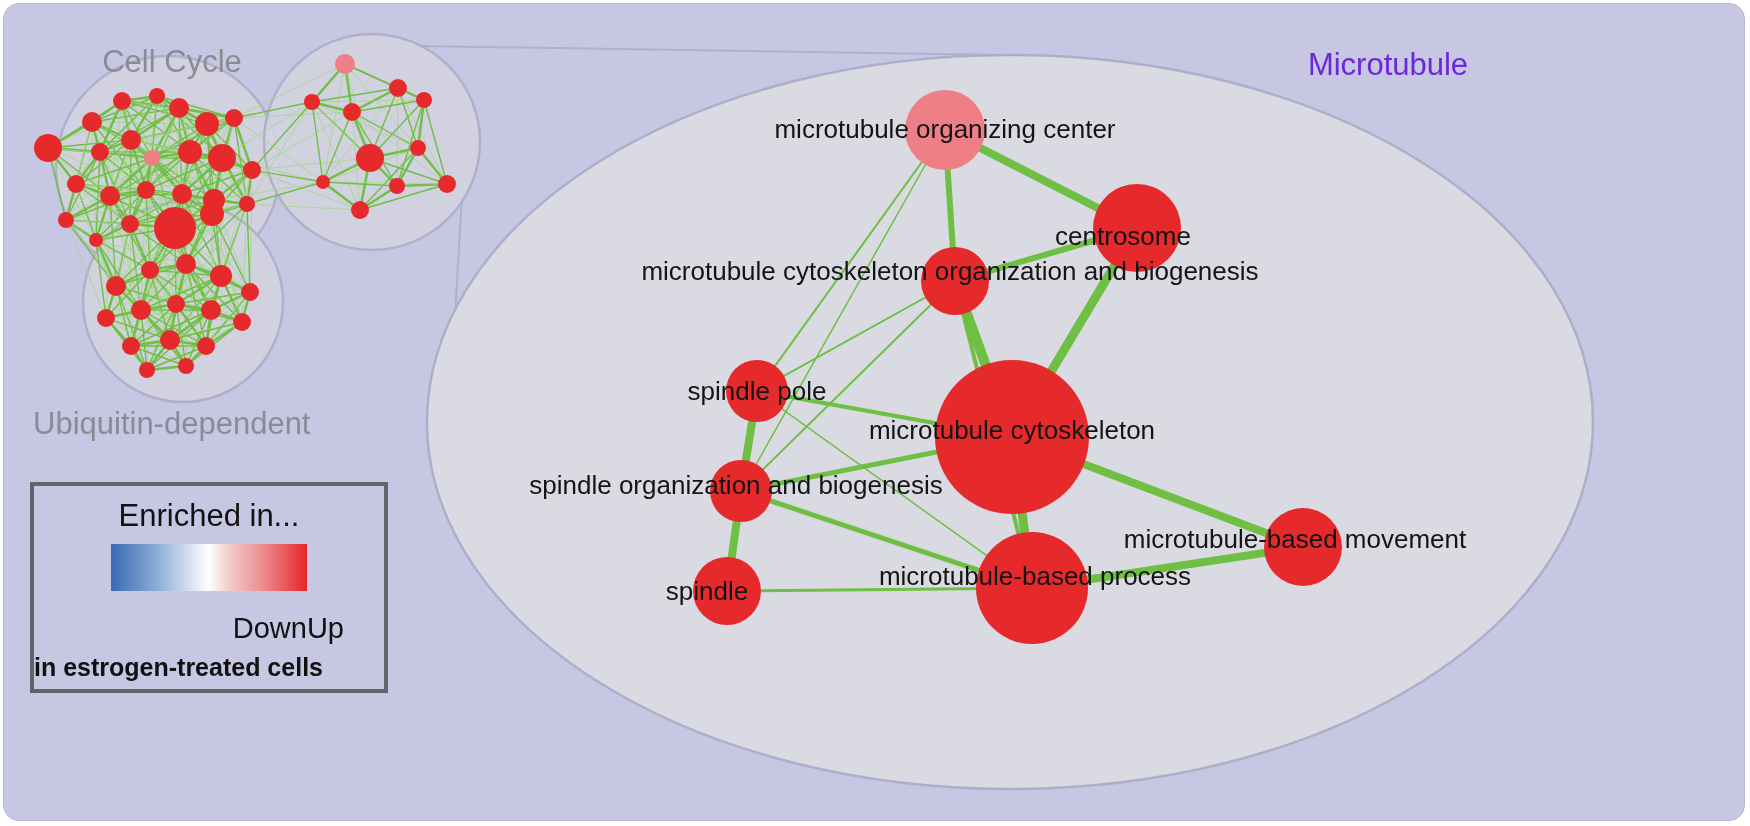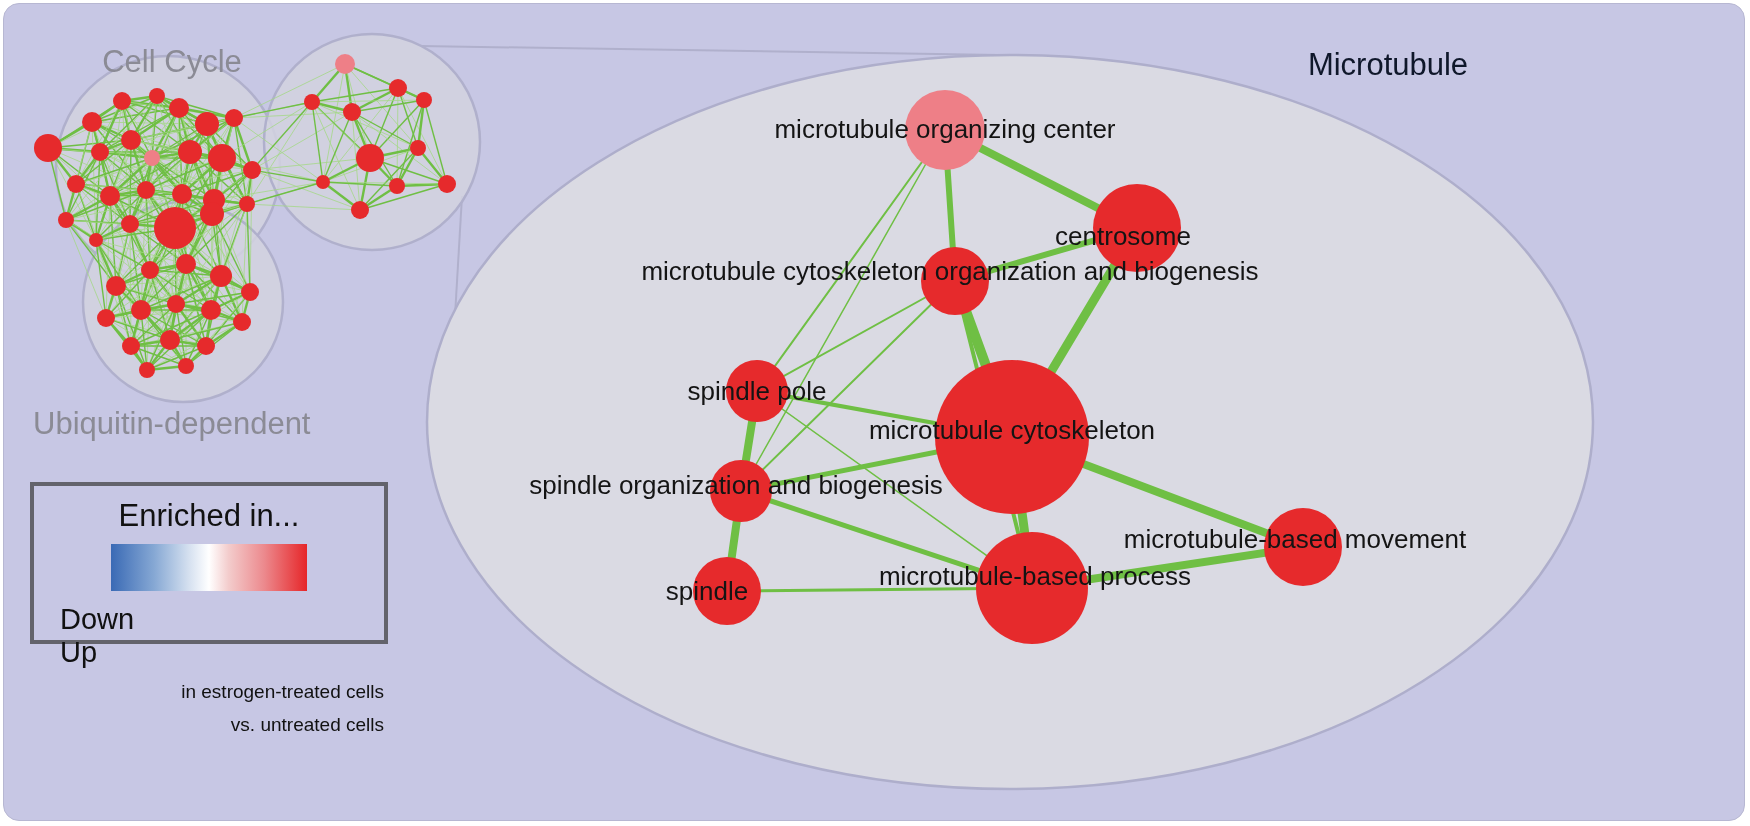--- a/index.html
+++ b/index.html
@@ -2,26 +2,26 @@
 <html><head>
 <meta charset="utf-8">
 <style>
   html,body{margin:0;padding:0;background:#ffffff;font-family:"Liberation Sans",sans-serif;}
   .stage{position:relative;width:1750px;height:826px;background:#ffffff;overflow:hidden;}
   .panel{position:absolute;left:3px;top:3px;width:1742px;height:818px;border-radius:16px;border:1px solid #b7b7d2;box-sizing:border-box;}
   svg.scene{position:absolute;left:0;top:0;width:1750px;height:826px;}
   svg.scene text{font-family:"Liberation Sans",sans-serif;}
   .cc-label{position:absolute;left:172px;top:44px;transform:translateX(-50%);font-size:31px;white-space:nowrap;}
   .ub-label{position:absolute;left:33px;top:405px;font-size:31px;line-height:38px;white-space:nowrap;}
-  .mt-title{position:absolute;left:1388px;top:46px;transform:translateX(-50%);font-size:31px;line-height:38px;color:#0f172a;text-align:center;white-space:nowrap;}
-  .legend{position:absolute;left:30px;top:482px;width:358px;height:162px;border:4px solid #63636b;box-sizing:border-box;}
+  .mt-title{position:absolute;left:1388px;top:46px;transform:translateX(-50%);font-size:31px;line-height:38px;color:#6d28d9;text-align:center;white-space:nowrap;}
+  .legend{position:absolute;left:30px;top:482px;width:358px;height:211px;border:4px solid #63636b;box-sizing:border-box;}
   .legend-title{text-align:center;font-size:31px;color:#111;margin-top:12px;}
   .legend-bar{width:196px;height:47px;margin:10px auto 0 auto;}
-  .legend-updown{display:flex;justify-content:flex-end;padding:12px 40px 0 26px;font-size:29px;color:#111;flex-direction:column;}
-  .legend-sub{text-align:right;font-size:19px;color:#111;line-height:33px;margin-top:6px;}
+  .legend-updown{display:flex;justify-content:flex-end;padding:21px 40px 0 26px;font-size:29px;color:#111;}
+  .legend-sub{text-align:left;font-size:25px;color:#111;line-height:33px;margin-top:6px;font-weight:bold;}
 </style>
 </head>
 <body>
 
 <div class="stage">
   <div class="panel" style="background: rgb(199, 199, 228);"></div>
 
   <svg id="scene" class="scene" viewBox="0 0 1750 826">
       <line x1="420" y1="46" x2="1000" y2="55" stroke="#b0b0cc" stroke-width="2"></line>
       <line x1="462" y1="196" x2="446" y2="470" stroke="#b0b0cc" stroke-width="2"></line>
@@ -594,16 +594,15 @@
 
   <div class="legend">
     <div class="legend-title">Enriched in...</div>
     <div class="legend-bar" style="background: linear-gradient(to right, rgb(58, 106, 181) 0%, rgb(134, 168, 212) 22%, rgb(214, 225, 240) 40%, rgb(255, 255, 255) 50%, rgb(243, 204, 204) 60%, rgb(236, 138, 142) 78%, rgb(230, 38, 41) 100%);"></div>
     <div class="legend-updown">
       <span>Down</span>
       <span>Up</span>
     </div>
     <div class="legend-sub">
       <div>in estrogen-treated cells</div>
-      <div>vs. untreated cells</div>
     </div>
   </div>
 </div>
 
 </body></html>

